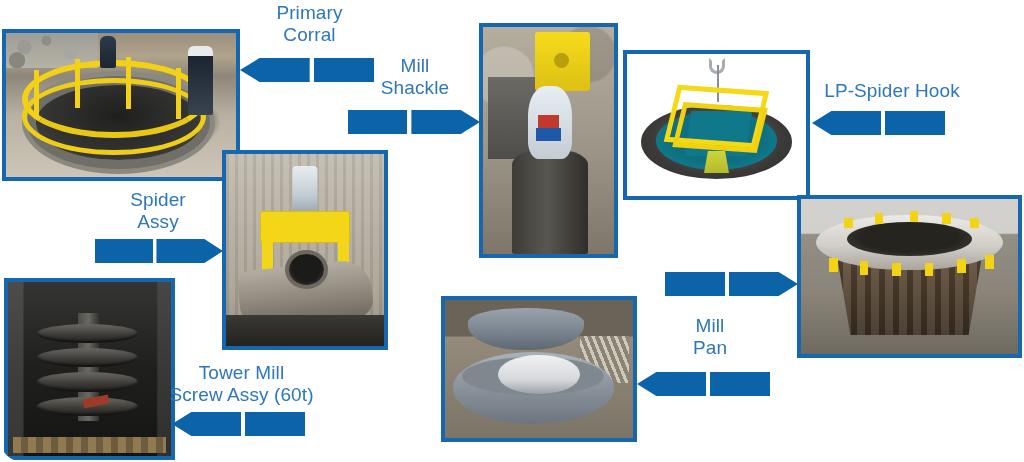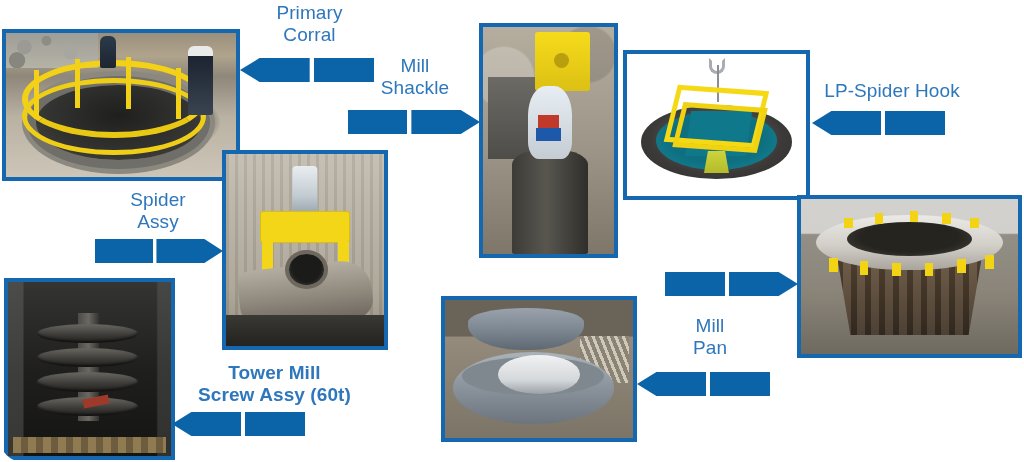--- a/index.html
+++ b/index.html
@@ -460,21 +460,21 @@
 
   <div class="label" style="left:812px; top:80px; width:160px;">LP-Spider Hook</div>
 
   <div class="label" style="left:108px; top:189px; width:100px;">Spider
 Assy</div>
 
 
   <div class="label" style="left:660px; top:315px; width:100px;">Mill
 Pan</div>
 
-  <div class="label" style="left:192px; top:362px; width:165px;font-weight:bold;">Tower Mill
+  <div class="label" style="left:159px; top:362px; width:165px;">Tower Mill
 Screw Assy (60t)</div>
 
   <div class="arrow left" style="left:240px; top:58px; width:134px;">
     <div class="seg head"></div>
     <div class="seg tail"></div>
   </div>
 
   <div class="arrow right" style="left:348px; top:110px; width:132px;">
     <div class="seg tail"></div>
     <div class="seg head"></div>

